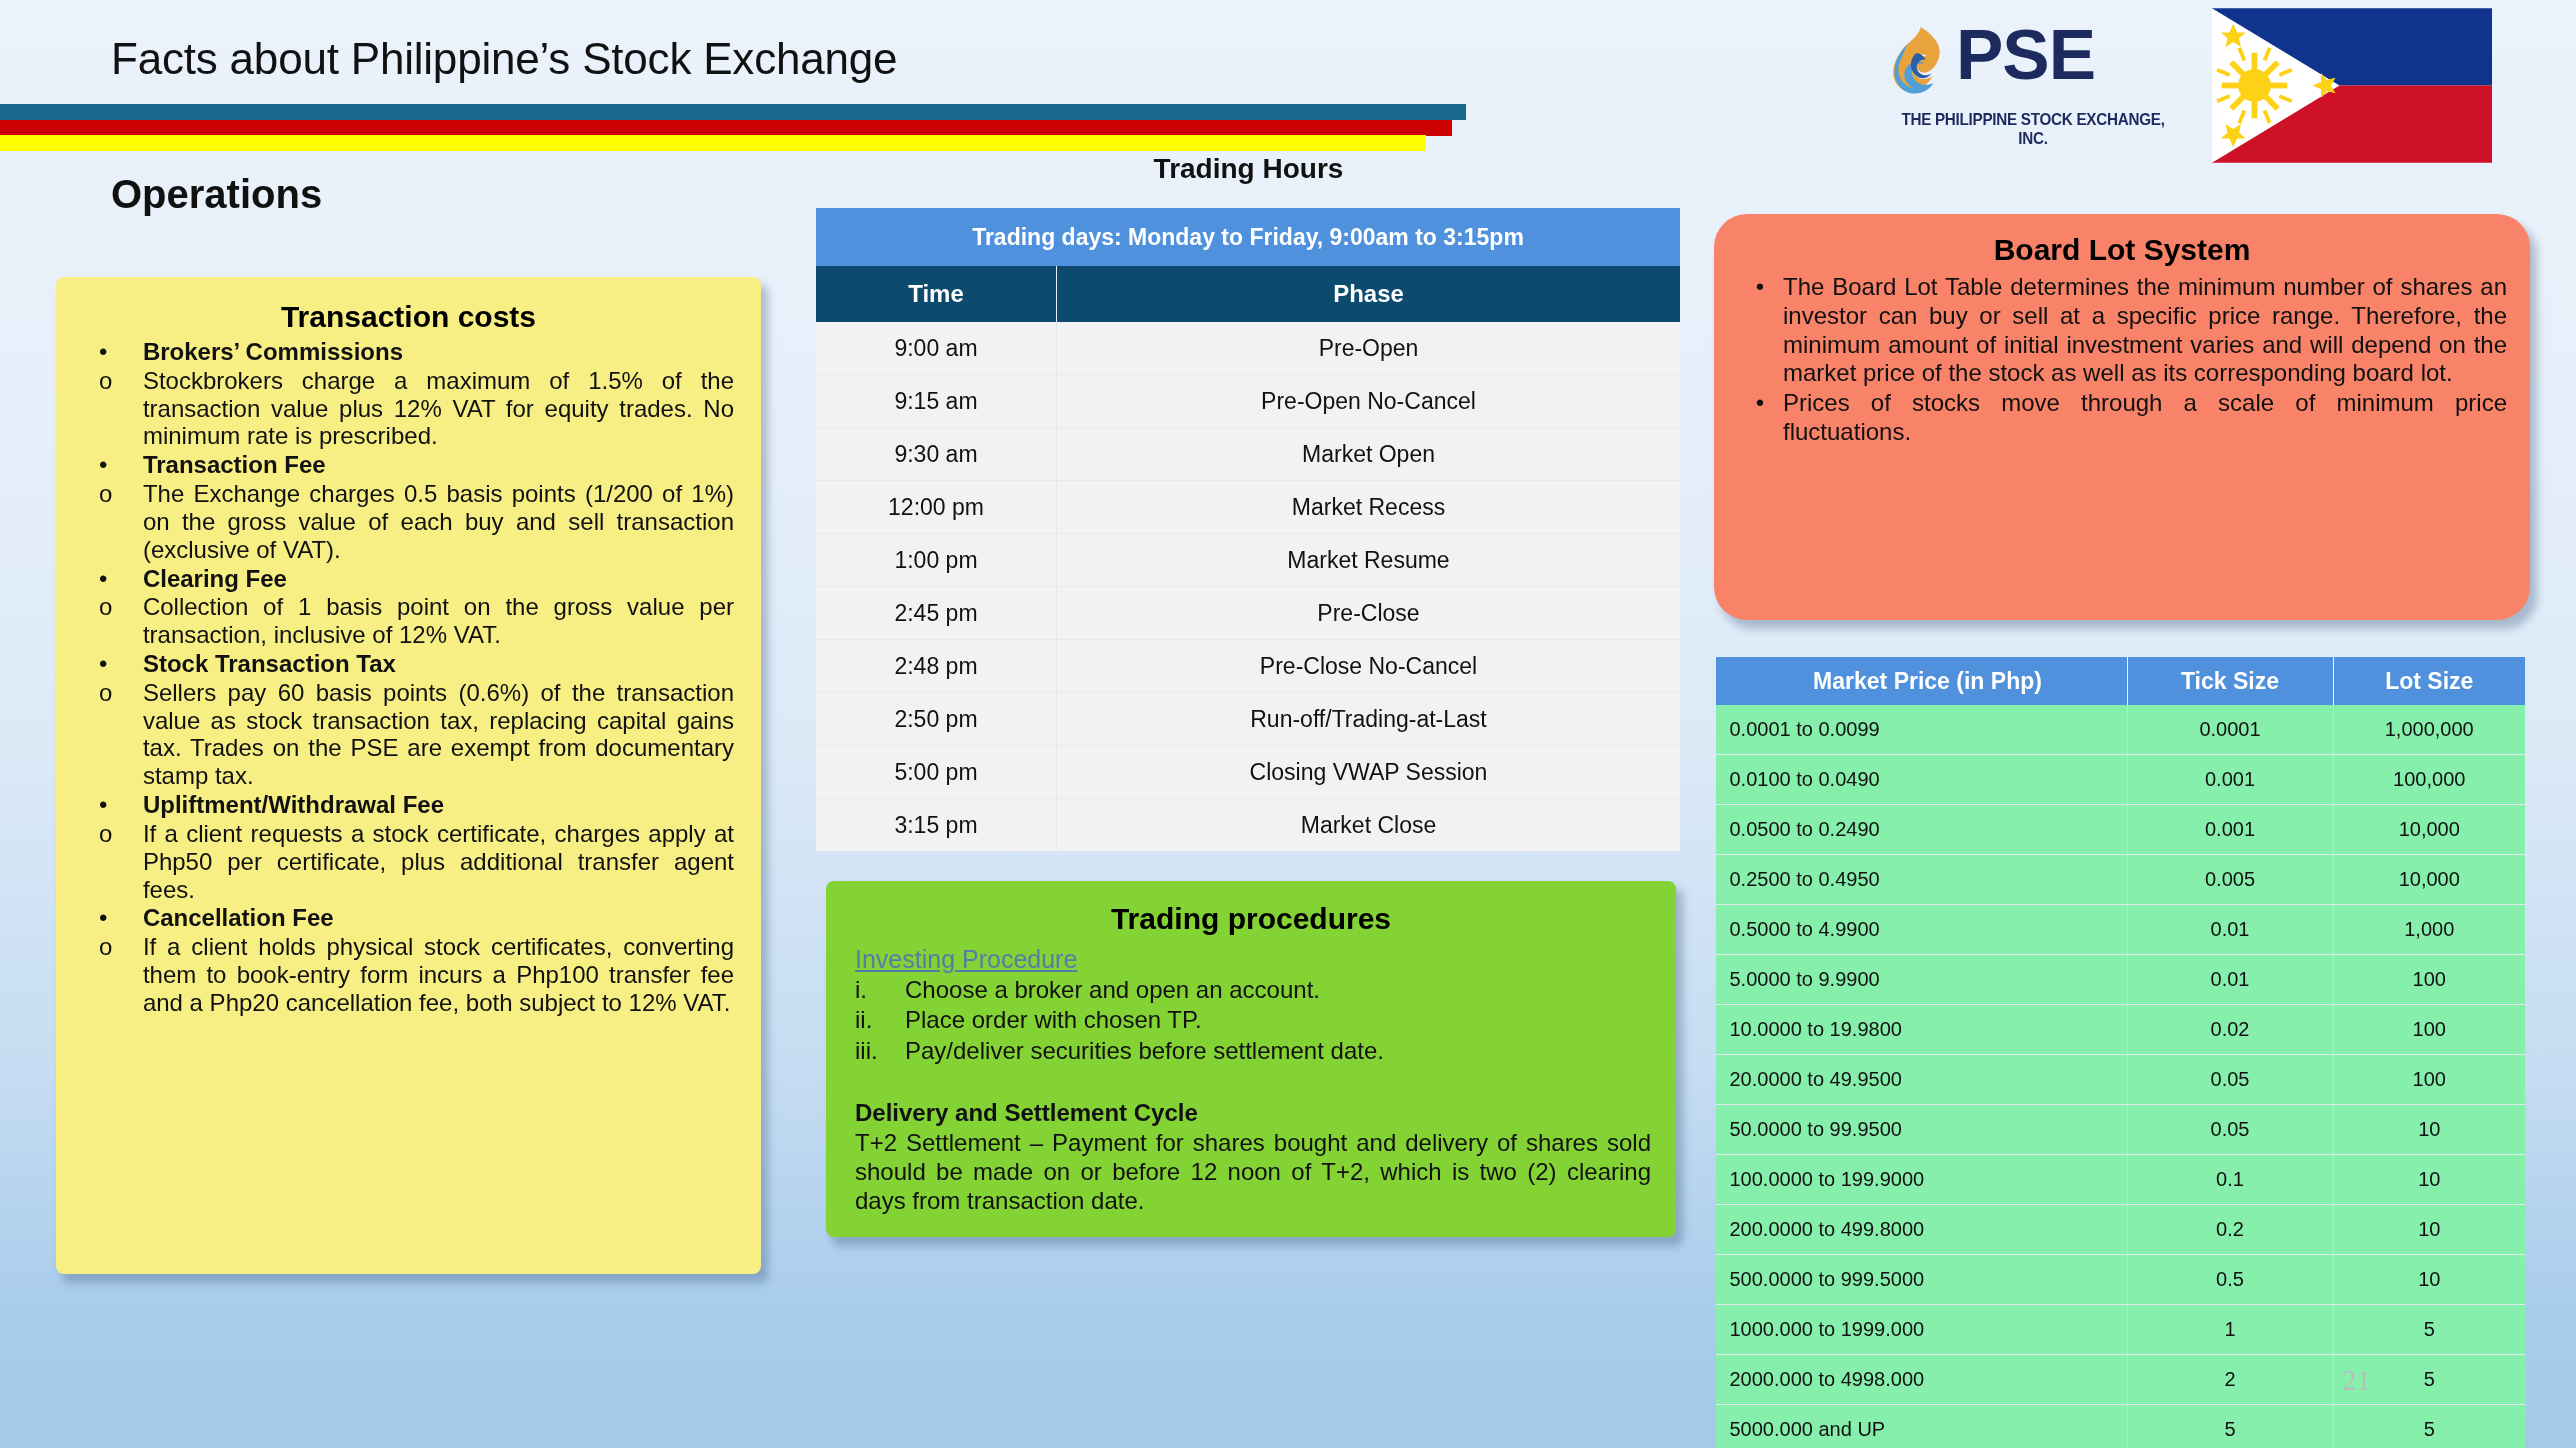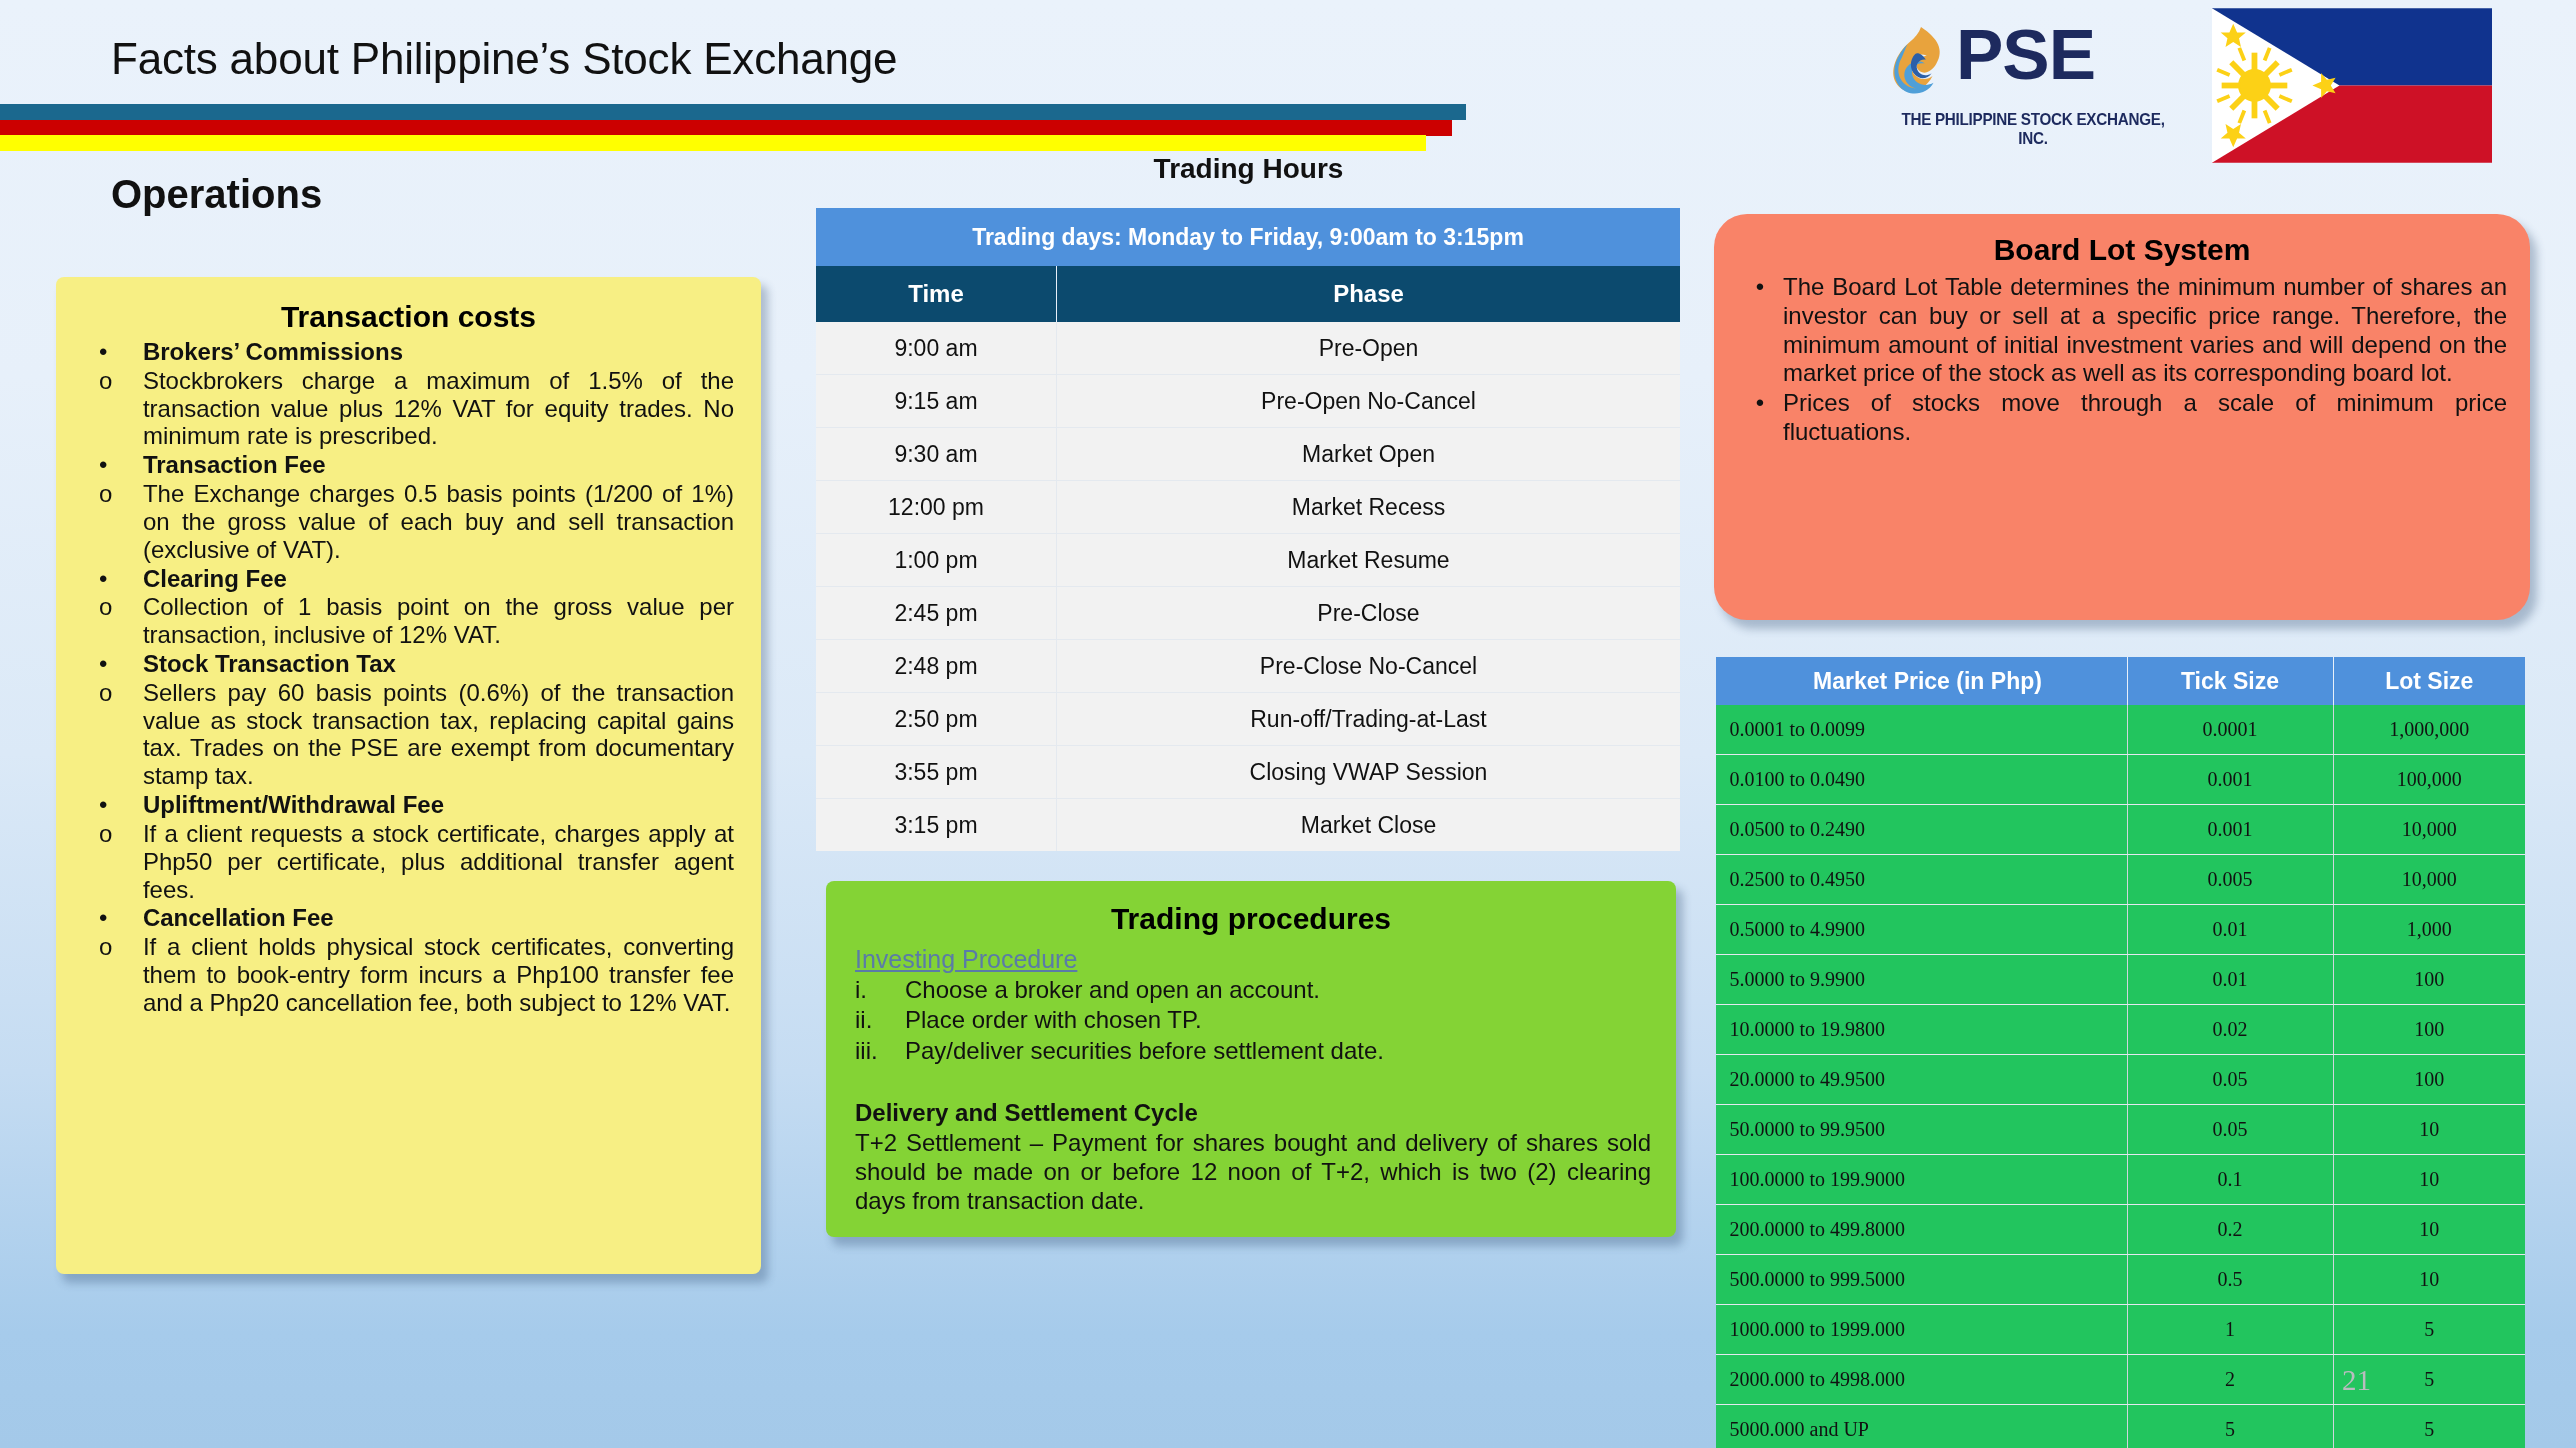--- a/index.html
+++ b/index.html
@@ -129,22 +129,22 @@
   #boardlot-table{
     position:absolute;left:1716px;top:657px;width:809px;
     border-collapse:collapse;font-size:20px;
   }
   #boardlot-table th{
     background:#4f91dc;color:#fff;font-weight:bold;font-size:23px;
     height:46px;text-align:center;border-right:1.9px solid #e8f0fa;
   }
   #boardlot-table th:last-child{border-right:none;}
   #boardlot-table td{
-    background:#22c55e;color:#111;height:47px;
-    border-bottom:1px solid #e4e9ef;border-right:1.9px solid #cfd6dd;font-family:Liberation Serif, serif;
+    background:#86efac;color:#111;height:47px;
+    border-bottom:1px solid #e4e9ef;border-right:1.9px solid #cfd6dd;
   }
   #boardlot-table td:last-child{border-right:none;}
   #boardlot-table tbody tr:last-child td{border-bottom:none;}
   .bt-range{text-align:left;padding-left:13.5px;width:396px;}
   .bt-tick{text-align:center;width:203px;}
   .bt-lot{text-align:center;}
 
   .page-num{
     position:absolute;left:2342px;top:1364px;
     font-size:29px;color:#b9bcbf;font-family:"Liberation Serif",serif;
@@ -295,21 +295,21 @@
         </tr>
         <tr>
           <td class="c-time">2:48 pm</td>
           <td>Pre-Close No-Cancel</td>
         </tr>
         <tr>
           <td class="c-time">2:50 pm</td>
           <td>Run-off/Trading-at-Last</td>
         </tr>
         <tr>
-          <td class="c-time">3:55 pm</td>
+          <td class="c-time">5:00 pm</td>
           <td>Closing VWAP Session</td>
         </tr>
         <tr>
           <td class="c-time">3:15 pm</td>
           <td>Market Close</td>
         </tr>
       </tbody>
   </table>
 
   <div class="card" id="procedures-card">

